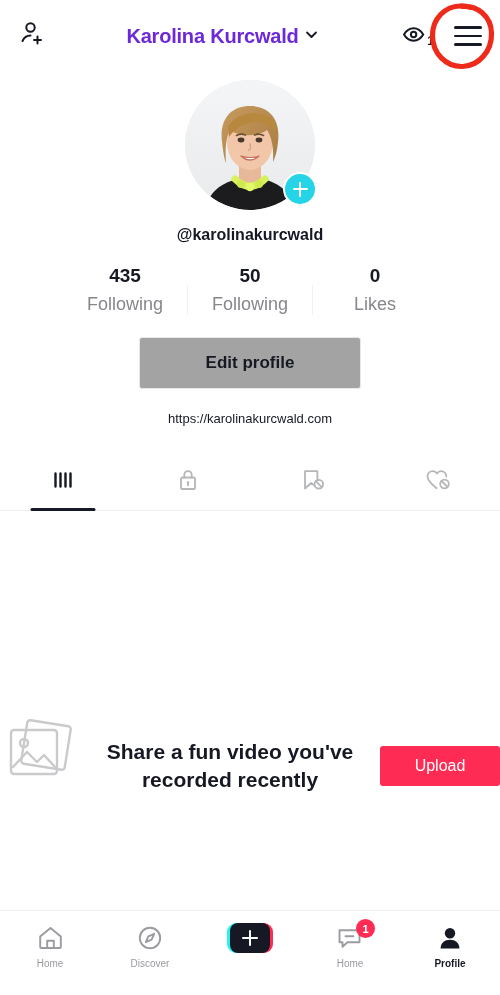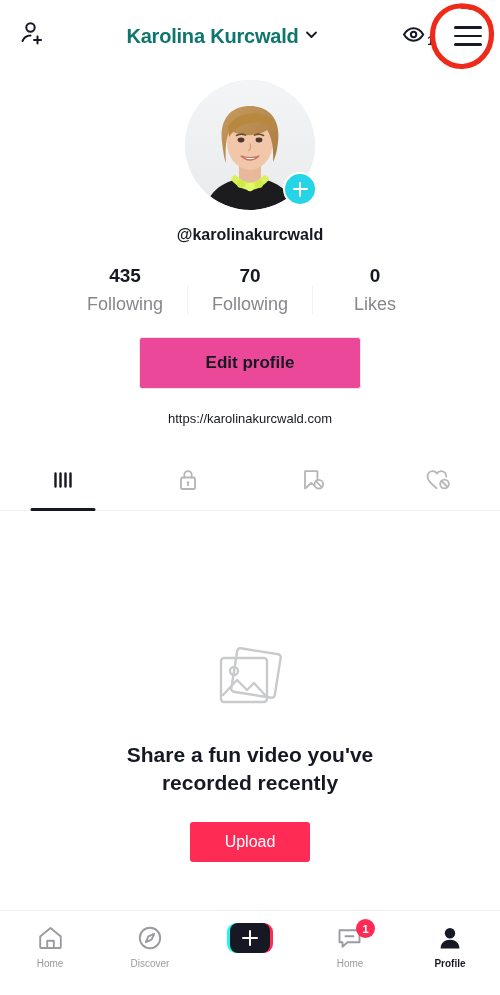--- a/index.html
+++ b/index.html
@@ -19,21 +19,21 @@
     display:flex; align-items:center;
     padding:0 18px;
     position:relative;
     flex:0 0 auto;
   }
   .hdr-left { width:56px; display:flex; align-items:center; }
   .hdr-title {
     flex:1; display:flex; align-items:center; justify-content:center; gap:4px;
   }
   .hdr-name {
-    font-size:20px; font-weight:bold; letter-spacing:-0.2px; color:#0f766e;
+    font-size:20px; font-weight:bold; letter-spacing:-0.2px; color:#6d28d9;
     white-space:nowrap;
   }
   .chev { display:block; }
   .hdr-right { width:110px; display:flex; align-items:center; justify-content:flex-end; gap:20px; }
   .eye-wrap { position:relative; display:flex; align-items:flex-end; }
   .eye-count {
     font-size:12px; font-weight:bold; margin-left:1px; color:#161823; line-height:1;
     align-self:flex-end; padding-bottom:1px;
   }
   .burger { width:28px; height:20px; display:flex; flex-direction:column; justify-content:space-between; }
@@ -71,21 +71,21 @@
   .handle { margin-top:16px; font-size:16px; font-weight:bold; color:#161823; }
 
   .stats { display:flex; margin-top:22px; align-items:flex-end; }
   .stat { display:flex; flex-direction:column; align-items:center; width:124px; }
   .stat-num { font-size:19px; font-weight:bold; color:#161823; line-height:1.1; }
   .stat-label { font-size:18px; color:#86878b; margin-top:7px; }
   .stat-div { width:1px; height:30px; background:#f1f1f2; margin-top:2px; }
 
   .edit-btn {
     margin-top:22px; width:222px; height:52px;
-    border:1px solid #e8e8e9; border-radius:3px; background:#ec4899;
+    border:1px solid #e8e8e9; border-radius:3px; background:#a3a3a3;
     font-size:17px; font-weight:bold; color:#161823;
     font-family:"Liberation Sans", sans-serif; cursor:pointer;
     display:flex; align-items:center; justify-content:center;
   }
   .bio-link { margin-top:22px; font-size:13px; color:#161823; }
 
   
   .tabs {
     margin-top:28px; display:flex; width:100%;
     border-bottom:1px solid #f0f0f1; position:relative;
@@ -95,23 +95,22 @@
     flex:1; height:56px; display:flex; align-items:center; justify-content:center;
     position:relative; cursor:pointer;
   }
   .tab .underline {
     position:absolute; bottom:-1px; left:50%; transform:translateX(-50%);
     width:65px; height:3px; background:#161823; border-radius:2px;
   }
 
   
   .empty {
-    flex:1 1 auto; display:flex; flex-direction:column; align-items:center;
+    flex:1 1 auto; display:flex; flex-direction:row; align-items:center;
     padding-top:88px;
-    justify-content:center;
   }
   .empty-title {
     margin-top:24px; font-size:21px; font-weight:bold; color:#161823;
     text-align:center; line-height:1.35; max-width:300px;
   }
   .upload-btn {
     margin-top:24px; width:120px; height:40px; border:none; border-radius:3px;
     background:#FE2C55; color:#ffffff; font-size:16px; font-weight:normal;
     font-family:"Liberation Sans", sans-serif; cursor:pointer;
     display:flex; align-items:center; justify-content:center;
@@ -258,21 +257,21 @@
 
     <div class="handle">@karolinakurcwald</div>
 
     <div class="stats">
       <div class="stat">
         <span class="stat-num">435</span>
         <span class="stat-label">Following</span>
       </div>
       <div class="stat-div"></div>
       <div class="stat">
-        <span class="stat-num">70</span>
+        <span class="stat-num">50</span>
         <span class="stat-label">Following</span>
       </div>
       <div class="stat-div"></div>
       <div class="stat">
         <span class="stat-num">0</span>
         <span class="stat-label">Likes</span>
       </div>
     </div>
 
     <button class="edit-btn">Edit profile</button>

